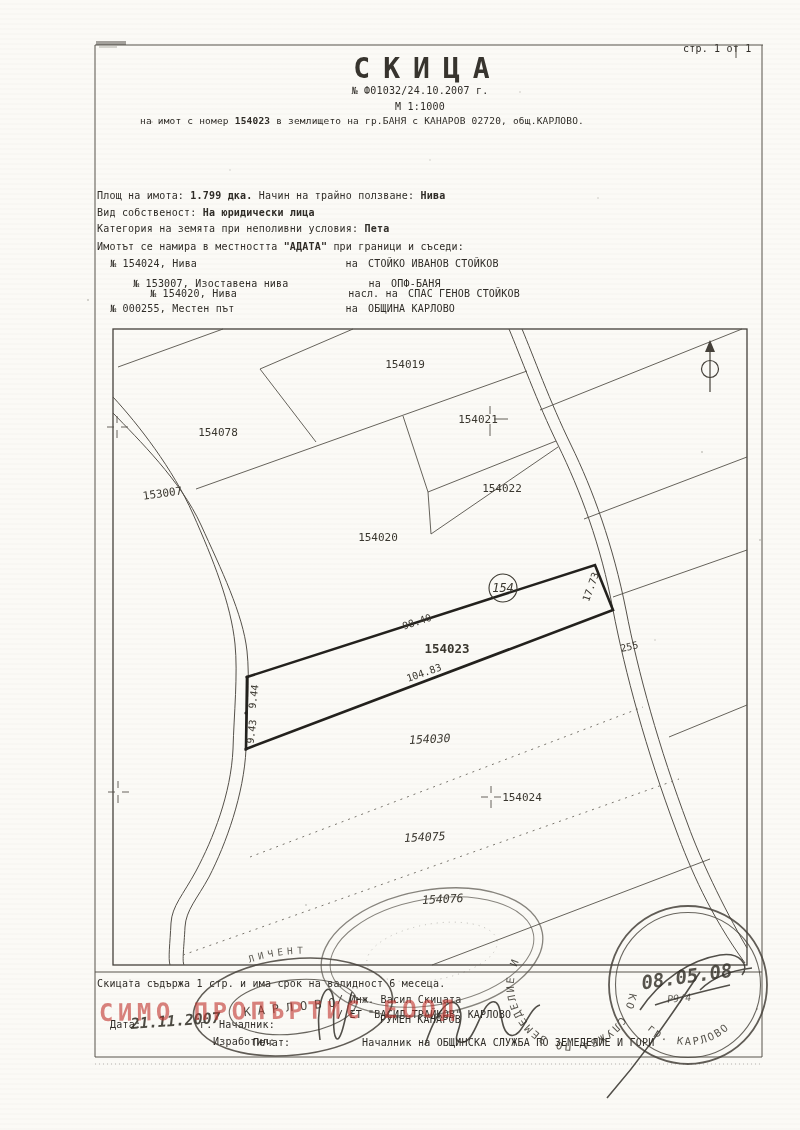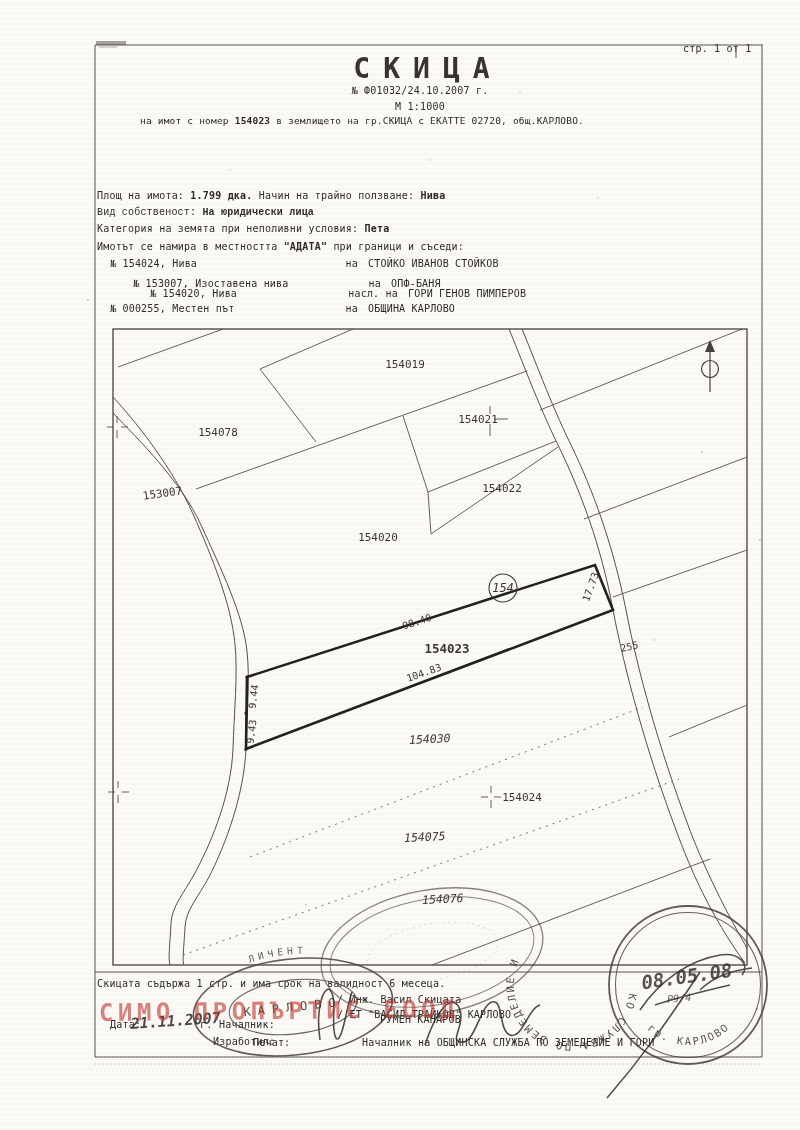--- a/index.html
+++ b/index.html
@@ -154,27 +154,27 @@
 
   <div class="txt">
 
     <div class="abs t10" style="left:683px; top:42px;">стр. 1 от 1</div>
 
     <div class="abs title center" style="left:428px; top:52px;">СКИЦА</div>
     <div class="abs t10 center" style="left:420px; top:84px;">№ Ф01032/24.10.2007 г.</div>
     <div class="abs t10 center" style="left:420px; top:100px;">М 1:1000</div>
 
     <div class="abs t95" style="left:140px; top:115px;">
-      <span>на имот с номер </span><span class="b">154023</span><span> в землището на гр.СКИЦА с ЕКАТТЕ 02720, общ.КАРЛОВО.</span>
+      <span>на имот с номер </span><span class="b">154023</span><span> в землището на гр.БАНЯ с КАНАРОВ 02720, общ.КАРЛОВО.</span>
     </div>
 
     <div class="abs t10" style="left:97px; top:189px;">
       <span>Площ на имота: </span><span class="b">1.799 дка.</span><span> Начин на трайно ползване: </span><span class="b">Нива</span>
     </div>
-    <div class="abs t10" style="left:97px; top:206px;font-family:Liberation Mono, monospace;">
+    <div class="abs t10" style="left:97px; top:206px;">
       <span>Вид собственост: </span><span class="b">На юридически лица</span>
     </div>
     <div class="abs t10" style="left:97px; top:222px;">
       <span>Категория на земята при неполивни условия: </span><span class="b">Пета</span>
     </div>
     <div class="abs t10" style="left:97px; top:240px;">
       <span>Имотът се намира в местността </span><span class="b">"АДАТА"</span><span> при граници и съседи:</span>
     </div>
 
     <div class="abs t10 row" style="left:110px; top:257px;align-items:center;">
@@ -183,21 +183,21 @@
       <span>СТОЙКО ИВАНОВ СТОЙКОВ</span>
     </div>
     <div class="abs t10 row" style="left:110px; top:277px;padding-left:23px;">
       <span class="ncol1">№ 153007, Изоставена нива</span>
       <span class="ncol2">на</span>
       <span>ОПФ-БАНЯ</span>
     </div>
     <div class="abs t10 row" style="left:110px; top:287px;padding-left:40px;">
       <span class="ncol1">№ 154020, Нива</span>
       <span class="ncol2">насл. на</span>
-      <span>ГОРИ ГЕНОВ ПИМПЕРОВ</span>
+      <span>СПАС ГЕНОВ СТОЙКОВ</span>
     </div>
     <div class="abs t10 row" style="left:110px; top:302px;">
       <span class="ncol1">№ 000255, Местен път</span>
       <span class="ncol2">на</span>
       <span>ОБЩИНА КАРЛОВО</span>
     </div>
 
     <div class="abs t10" style="left:97px; top:977px;">Скицата съдържа 1 стр. и има срок на валидност 6 месеца.</div>
     <div class="abs t10" style="left:213px; top:993px;margin-top:42px;">Изработил:</div>
     <div class="abs t10" style="left:337px; top:993px;">/ Инж. Васил Скицата</div>

